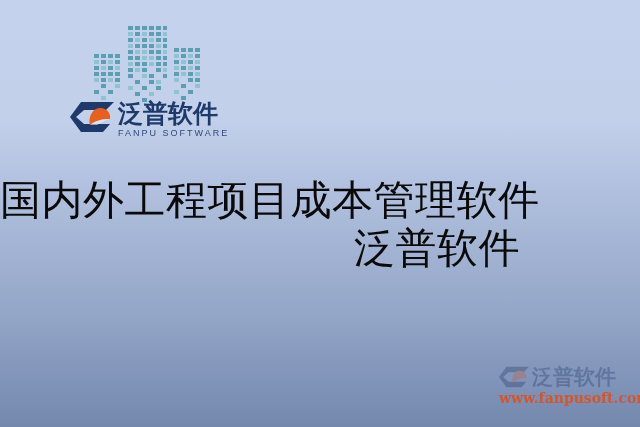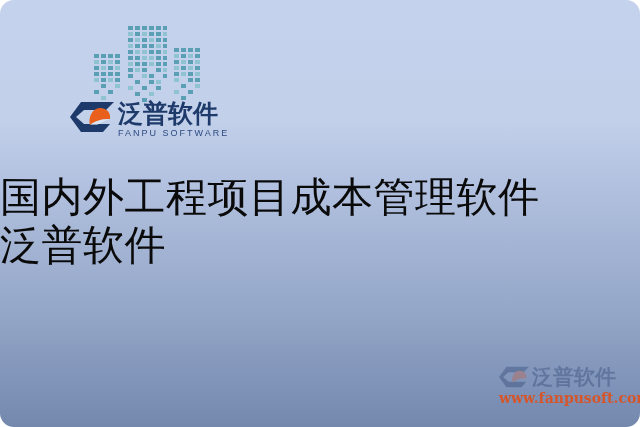--- a/index.html
+++ b/index.html
@@ -19,21 +19,20 @@
     height: 427px;
     background: linear-gradient(to bottom,
         #c4d2ed 0%,
         #c2d0ea 28%,
         #b3c2e0 42%,
         #9fb0d0 62%,
         #93a6c7 74%,
         #8295ba 88%,
         #7487ad 100%);
     overflow: hidden;
-    border-radius: 14px;
   }
 
   
   #mosaic {
     position: absolute;
     left: 92px;
     top: 24px;
     width: 112px;
     height: 86px;
   }
@@ -80,22 +79,22 @@
     letter-spacing: 2.0px;
     white-space: nowrap;
   }
 
   
   #headline {
     position: absolute;
     left: 0;
     top: 176px;
     width: 520px;
-    text-align: left;
-    font-family: Liberation Mono, monospace;
+    text-align: right;
+    font-family: Liberation Sans, sans-serif;
     font-size: 41px;
     line-height: 48px;
     color: #0a0a0a;
     letter-spacing: 0.5px;
     font-weight: 400;
   }
   #headline .hl-line { display: block; white-space: nowrap; }
 
   
   #watermark {

